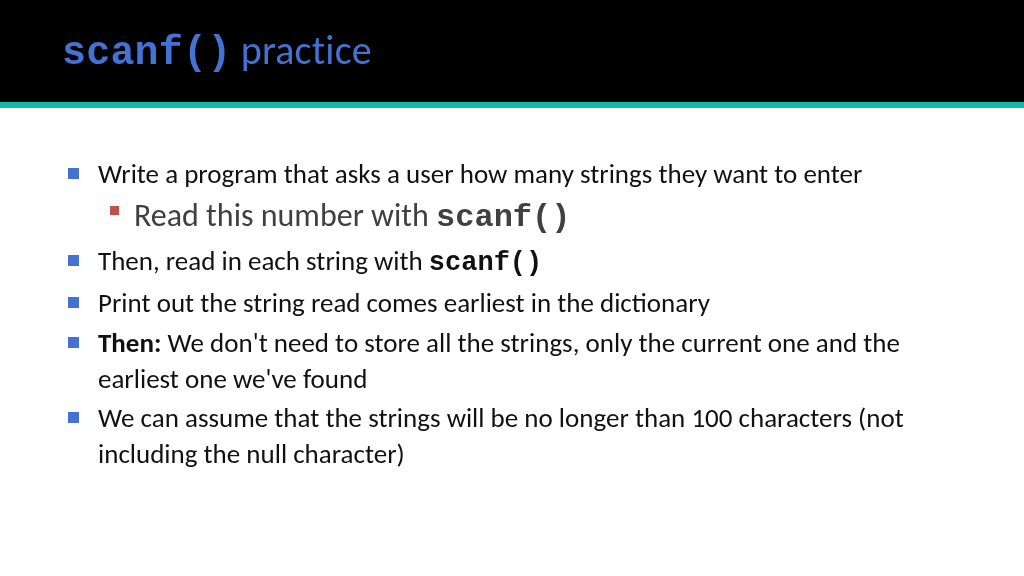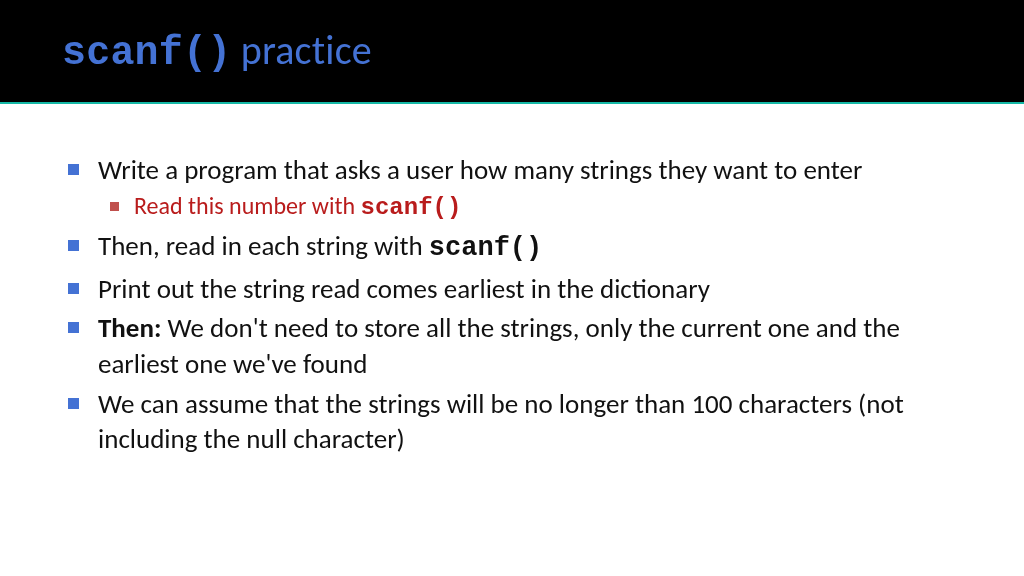--- a/index.html
+++ b/index.html
@@ -12,21 +12,21 @@
   }
   .slide {
     width: 1024px;
     height: 576px;
     display: flex;
     flex-direction: column;
   }
   .title-bar {
     background: #000;
     padding: 26px 0 26px 62px;
-    border-bottom: 2px solid #14b8a6;
+    border-bottom: 6px solid #14b8a6;
   }
   .title-bar h1 {
     font-size: 40px;
     font-weight: 400;
     color: #4472d4;
     letter-spacing: 0.2px;
   }
   .title-bar h1 .mono {
     font-family: "Consolas", "Courier New", monospace;
     font-weight: 700;
@@ -56,23 +56,23 @@
     background: #4472d4;
   }
   ul.lvl2 {
     list-style: none;
     margin-top: 2px;
     margin-bottom: 2px;
   }
   ul.lvl2 > li {
     position: relative;
     padding-left: 36px;
-    font-size: 24px;
+    font-size: 32px;
     line-height: 1.35;
-    color: #b91c1c;
+    color: #404040;
   }
   ul.lvl2 > li::before {
     content: "";
     position: absolute;
     left: 12px;
     top: 12px;
     width: 9px;
     height: 9px;
     background: #c0504d;
   }

